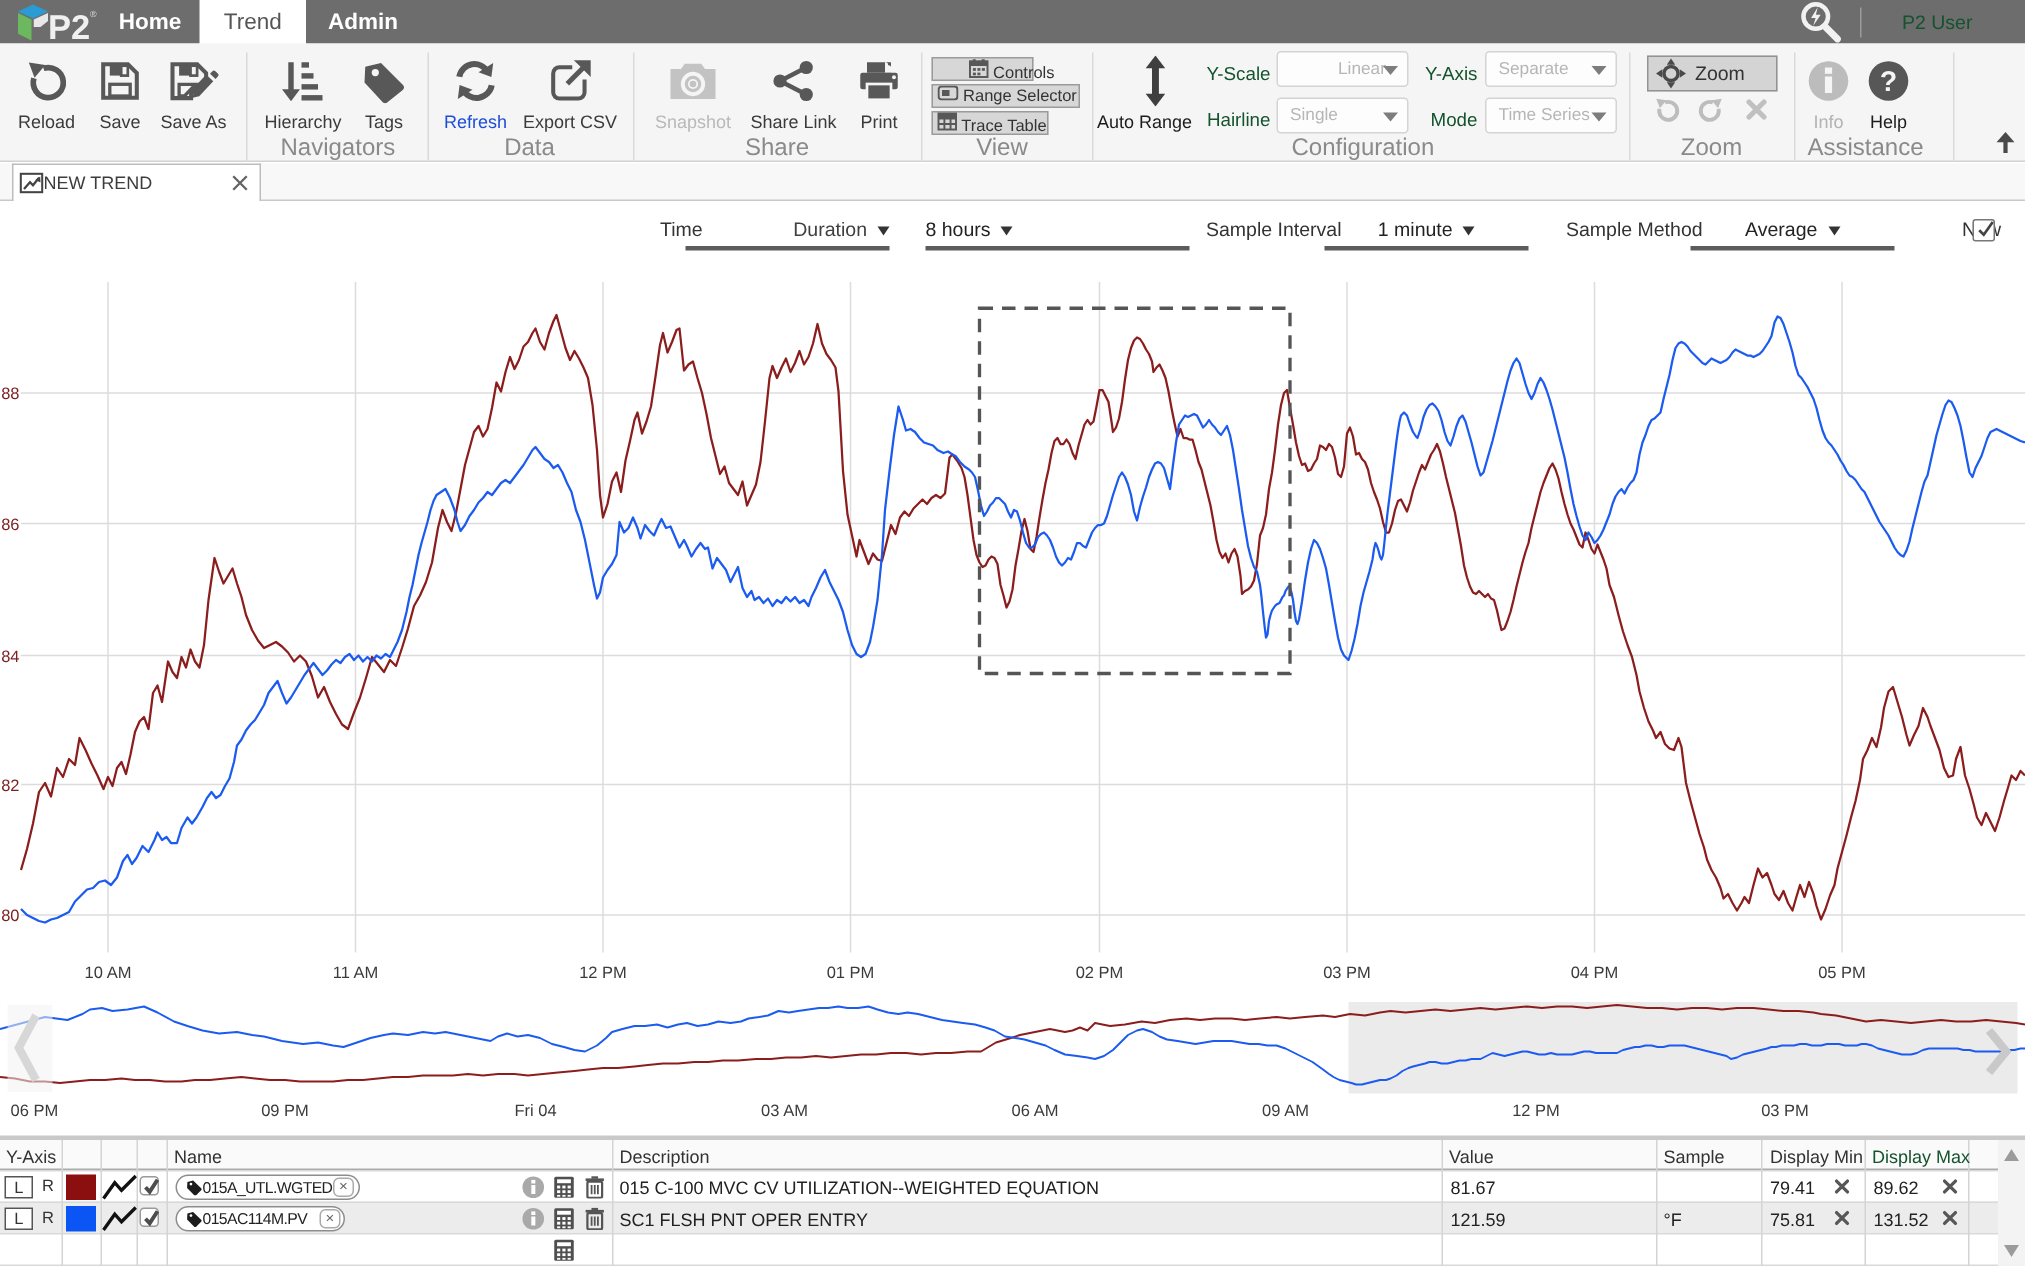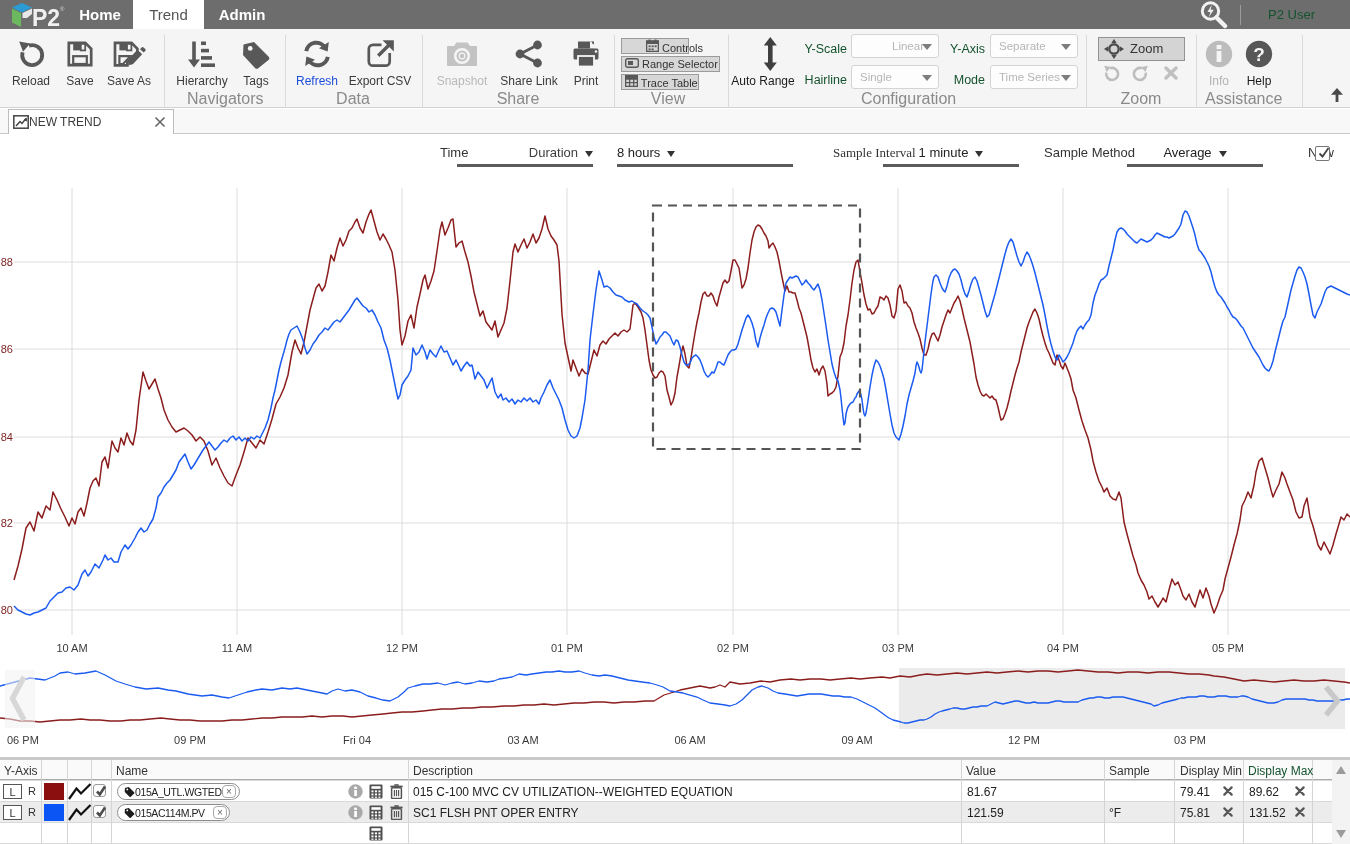--- a/index.html
+++ b/index.html
@@ -203,21 +203,21 @@
         <path d="M3 11 L7 6.5 9 8.5 13 3.5" fill="none" stroke="#444" stroke-width="1.5"></path>
         <path d="M13.8 2.6 l0.2 4 -3.4-1.6 Z" fill="#444"></path>
       </svg></div>
 <div class="abs" style="left:29px;top:115px;font-size:12px;color:#3c3c3c;">NEW TREND</div>
 <svg width="12" height="12" viewBox="0 0 12 12" style="position:absolute;left:154px;top:116px;">
       <path d="M1.5 1.5 L10.5 10.5 M10.5 1.5 L1.5 10.5" stroke="#666" stroke-width="1.6"></path>
     </svg>
 <div class="ctl" style="left:428px;top:145px;margin-left:12px;">Time</div>
 <div class="ctl" style="left:457px;top:145px;width:136px;text-align:right;color:#404040;">Duration<span class="dar"></span></div>
 <div class="ctl" style="left:617px;top:145px;width:176px;text-align:left;color:#222;">8 hours<span class="dar"></span></div>
-<div class="ctl" style="left:833px;top:145px;font-family:Liberation Serif, serif;">Sample Interval</div>
+<div class="ctl" style="left:804px;top:145px;">Sample Interval</div>
 <div class="ctl" style="left:883px;top:145px;width:136px;text-align:center;color:#222;">1 minute<span class="dar"></span></div>
 <div class="ctl" style="left:1044px;top:145px;">Sample Method</div>
 <div class="ctl" style="left:1127px;top:145px;width:136px;text-align:center;color:#222;">Average<span class="dar"></span></div>
 <div class="ctl" style="left:1287px;top:145px;margin-left:21px;">Now</div>
 <div class="abs" style="left:1315px;top:146px;width:15px;height:15px;border:1.5px solid #777;border-radius:2px;background:#fff;"></div>
 <svg width="14" height="14" viewBox="0 0 14 14" style="position:absolute;left:1317px;top:146px;">
       <path d="M2.5 7.5 L5.5 10.5 L11.5 2" fill="none" stroke="#444" stroke-width="1.8"></path>
     </svg>
 <div class="ul" style="left:457px;width:136px;"></div>
 <div class="ul" style="left:617px;width:176px;"></div>

